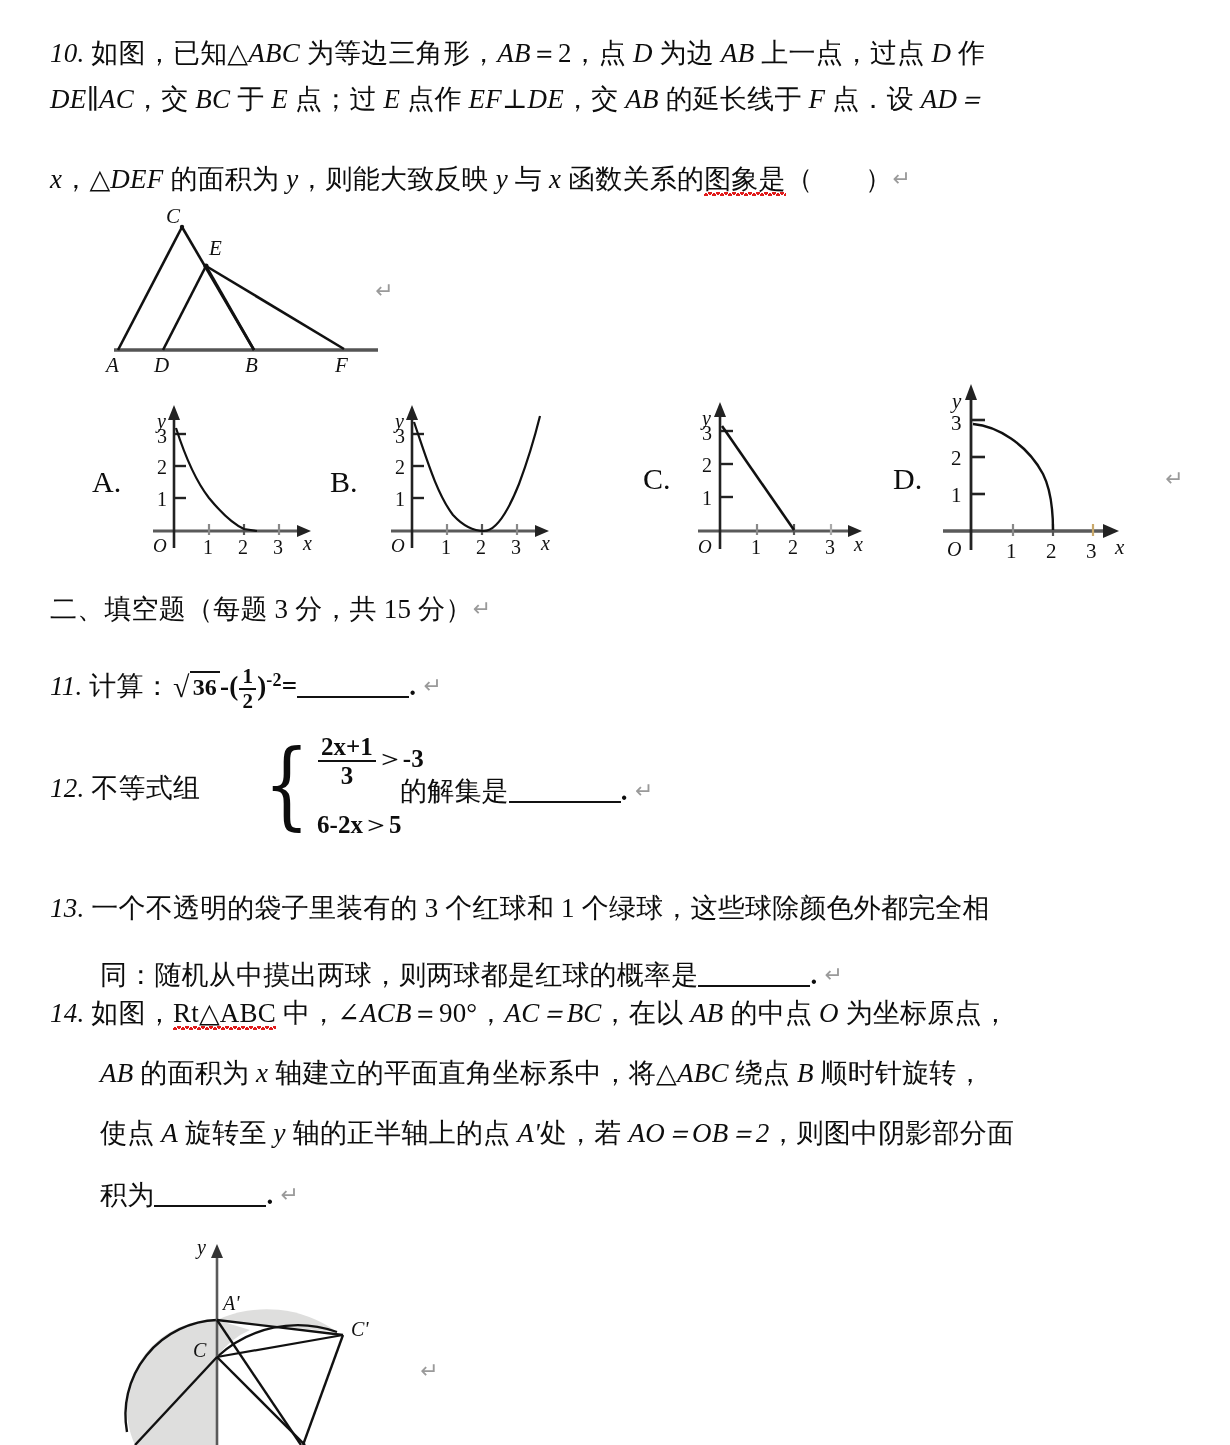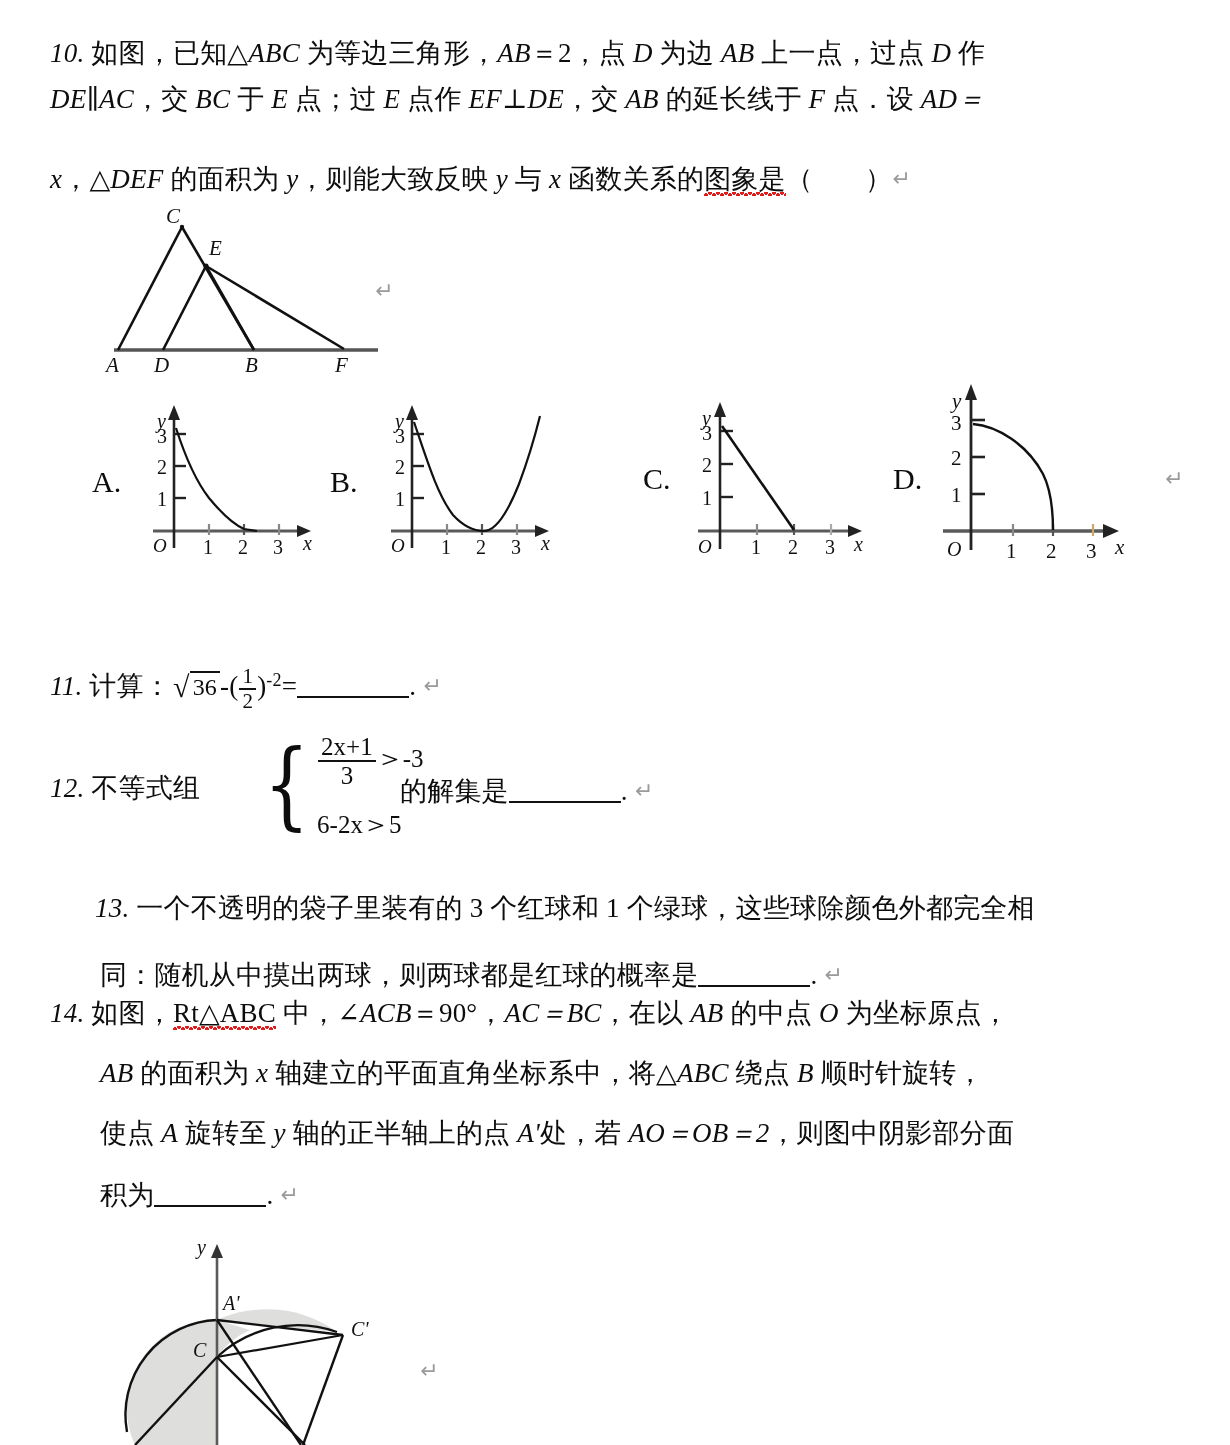--- a/index.html
+++ b/index.html
@@ -57,21 +57,21 @@
     background-size: 8px 4px;
     background-repeat: repeat-x;
   }
   .blank-ul {
     display: inline-block;
     border-bottom: 2.5px solid #111;
     vertical-align: -3px;
   }
 
   
-  .math { font-family: "Liberation Serif", "DejaVu Serif", serif; font-style: normal; }
+  .math { font-family: "Liberation Serif", "DejaVu Serif", serif; font-style: normal; font-weight: bold; }
   .sqrt {
     display: inline-block;
     position: relative;
     padding-left: 2px;
   }
   .sqrt > .radicand {
     display: inline-block;
     border-top: 2px solid #111;
     padding: 2px 3px 0 3px;
     font-size: 24px;
@@ -272,20 +272,23 @@
       <text x="16" y="52" font-family="Liberation Serif, serif" font-size="21" fill="#111">3</text>
       <text x="16" y="87" font-family="Liberation Serif, serif" font-size="21" fill="#111">2</text>
       <text x="16" y="124" font-family="Liberation Serif, serif" font-size="21" fill="#111">1</text>
       <text x="71" y="180" font-family="Liberation Serif, serif" font-size="21" fill="#111">1</text>
       <text x="111" y="180" font-family="Liberation Serif, serif" font-size="21" fill="#111">2</text>
       <text x="151" y="180" font-family="Liberation Serif, serif" font-size="21" fill="#111">3</text>
     </svg>
   </div>
   <span class="pilcrow" style="position:absolute; left:1165px; top:466px;">↵</span>
 
+  <div class="qline" style="left:50px; top:596px;">
+    <span class="cn">二、填空题（每题 3 分，共 15 分）</span><span class="pilcrow">↵</span>
+  </div>
 
   <div class="qline" style="left:50px; top:665px;">
     <span class="it">11.</span><span class="sp"></span><span class="cn">计算：</span><span class="math sqrt"><span class="radsign">√</span><span class="radicand">36</span></span><span class="math">-(</span><span class="frac math"><span class="num">1</span><span class="den">2</span></span><span class="math">)</span><span class="math sup">-2</span><span class="math">=</span><span class="blank-ul" style="width:112px;"></span><span class="math">.</span><span class="sp"></span><span class="pilcrow">↵</span>
   </div>
 
   <div class="qline" style="left:50px; top:775px;">
     <span class="it">12.</span><span class="sp"></span><span class="cn">不等式组</span>
   </div>
   <div class="sys" style="left:256px; top:733px;">
     <span class="brace">{</span>
@@ -295,21 +298,21 @@
       </span>
       <span class="sys-row" style="display:block; margin-top:22px;">
         <span class="math">6-2x</span><span class="gtsym">＞</span><span class="math">5</span>
       </span>
     </span>
   </div>
   <div class="qline" style="left:400px; top:778px;text-align:center;">
     <span class="cn">的解集是</span><span class="blank-ul" style="width:112px;"></span><span class="math">.</span><span class="sp"></span><span class="pilcrow">↵</span>
   </div>
 
-  <div class="qline" style="left:50px; top:895px;margin-left:45px;">
+  <div class="qline" style="left:50px; top:895px;">
     <span class="it">13.</span><span class="sp"></span><span class="cn">一个不透明的袋子里装有的 3 个红球和 1 个绿球，这些球除颜色外都完全相</span>
   </div>
   <div class="qline" style="left:100px; top:942px;margin-top:20px;">
     <span class="cn">同：随机从中摸出两球，则两球都是红球的概率是</span><span class="blank-ul" style="width:112px;"></span><span class="math">.</span><span class="sp"></span><span class="pilcrow">↵</span>
   </div>
 
   <div class="qline" style="left:50px; top:1000px;">
     <span class="it">14.</span><span class="sp"></span><span class="cn">如图，</span><span class="spellred">Rt△ABC</span><span class="cn"> 中，∠</span><span class="it">ACB</span><span class="cn">＝90°，</span><span class="it">AC＝BC</span><span class="cn">，在以 </span><span class="it">AB</span><span class="cn"> 的中点 </span><span class="it">O</span><span class="cn"> 为坐标原点，</span>
   </div>
   <div class="qline" style="left:100px; top:1060px;">

